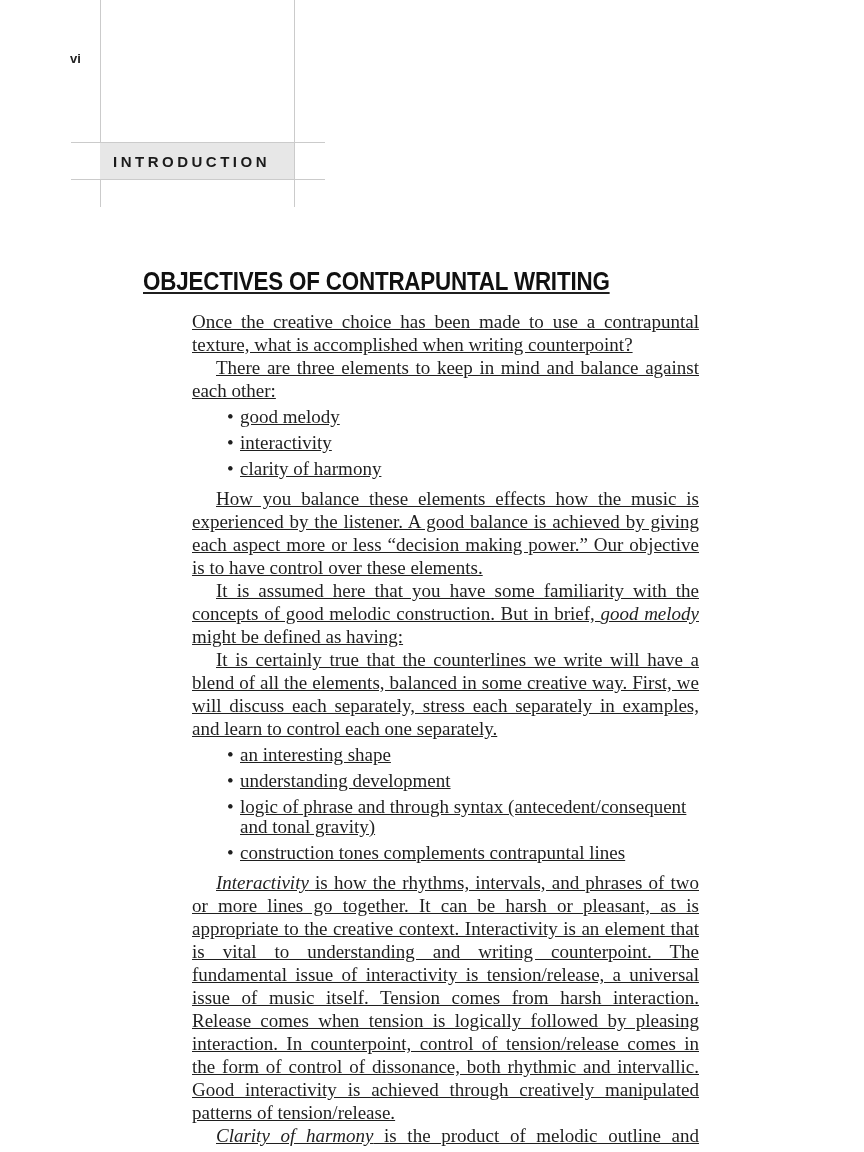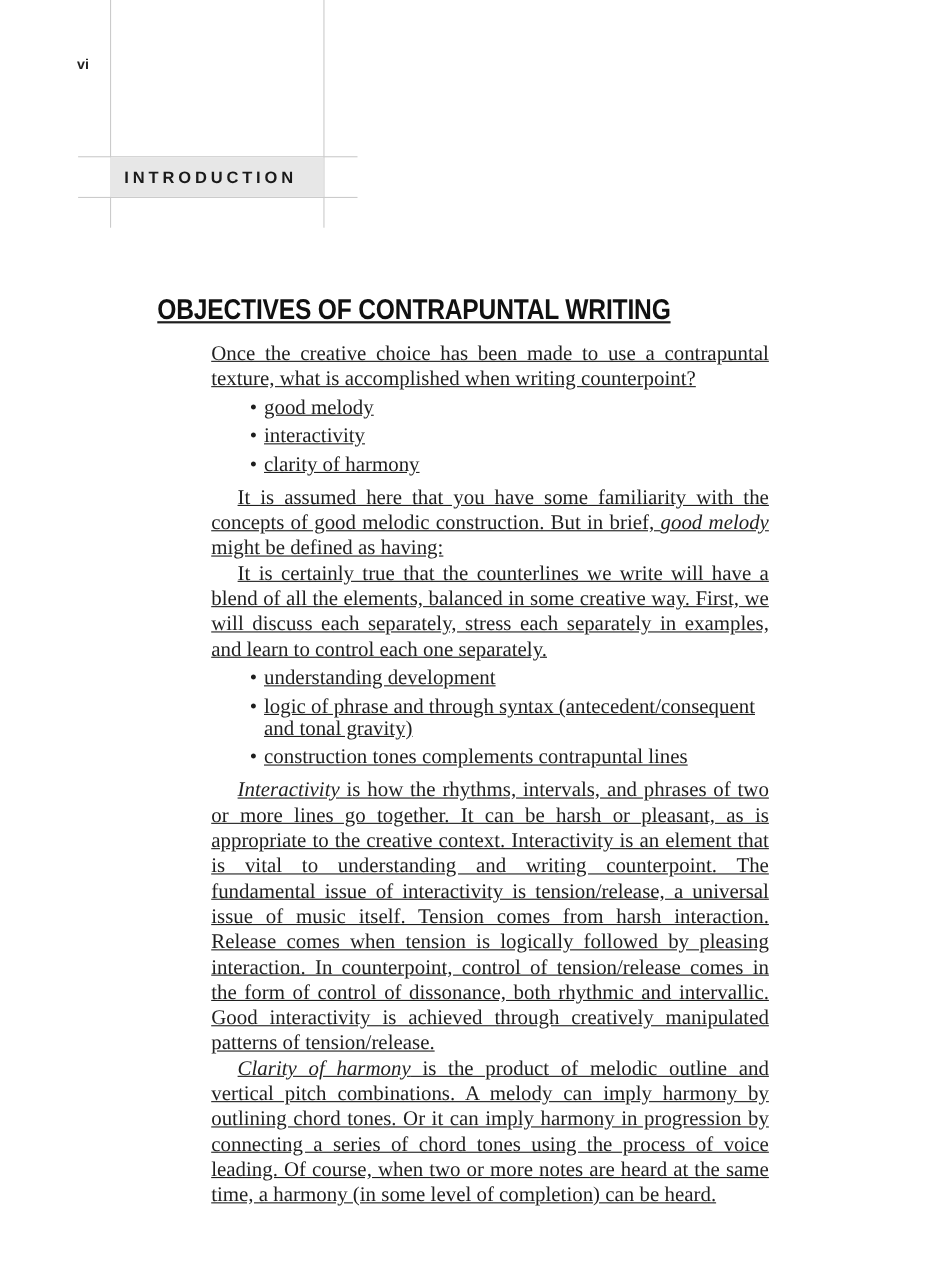--- a/index.html
+++ b/index.html
@@ -118,32 +118,35 @@
 
   <div class="banner">
     <span class="banner-text">INTRODUCTION</span>
   </div>
 
   <div class="content">
     <h1 class="heading">OBJECTIVES OF CONTRAPUNTAL WRITING</h1>
 
     <div class="body-col">
       <p class="para noindent">Once the creative choice has been made to use a contrapuntal texture, what is accomplished when writing counterpoint?</p>
+      <p class="para">There are three elements to keep in mind and balance against each other:</p>
 
       <ul class="bullets">
         <li>good melody</li>
         <li>interactivity</li>
         <li>clarity of harmony</li>
       </ul>
 
+      <p class="para">How you balance these elements effects how the music is experienced by the listener. A good balance is achieved by giving each aspect more or less “decision making power.” Our objective is to have control over these elements.</p>
       <p class="para"><span>It is assumed here that you have some familiarity with the concepts of good melodic construction. But in brief, </span><em>good melody</em><span> might be defined as having:</span></p>
 
       <p class="para">It is certainly true that the counterlines we write will have a blend of all the elements, balanced in some creative way. First, we will discuss each separately, stress each separately in examples, and learn to control each one separately.</p>
 
       <ul class="bullets">
+        <li>an interesting shape</li>
         <li>understanding development</li>
         <li>logic of phrase and through syntax (antecedent/consequent and tonal gravity)</li>
         <li>construction tones complements contrapuntal lines</li>
       </ul>
 
       <p class="para"><em>Interactivity</em><span> is how the rhythms, intervals, and phrases of two or more lines go together. It can be harsh or pleasant, as is appropriate to the creative context. Interactivity is an element that is vital to understanding and writing counterpoint. The fundamental issue of interactivity is tension/release, a universal issue of music itself. Tension comes from harsh interaction. Release comes when tension is logically followed by pleasing interaction. In counterpoint, control of tension/release comes in the form of control of dissonance, both rhythmic and intervallic. Good interactivity is achieved through creatively manipulated patterns of tension/release.</span></p>
 
       <p class="para"><em>Clarity of harmony</em><span> is the product of melodic outline and vertical pitch combinations. A melody can imply harmony by outlining chord tones. Or it can imply harmony in progression by connecting a series of chord tones using the process of voice leading. Of course, when two or more notes are heard at the same time, a harmony (in some level of completion) can be heard.</span></p>
     </div>
   </div>

